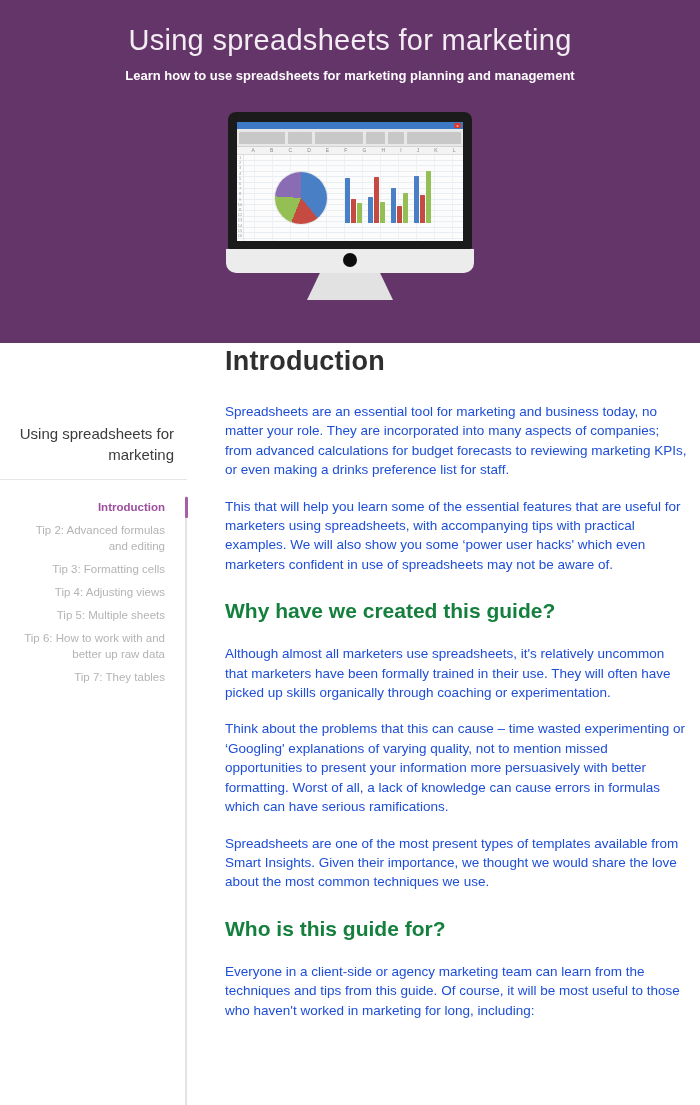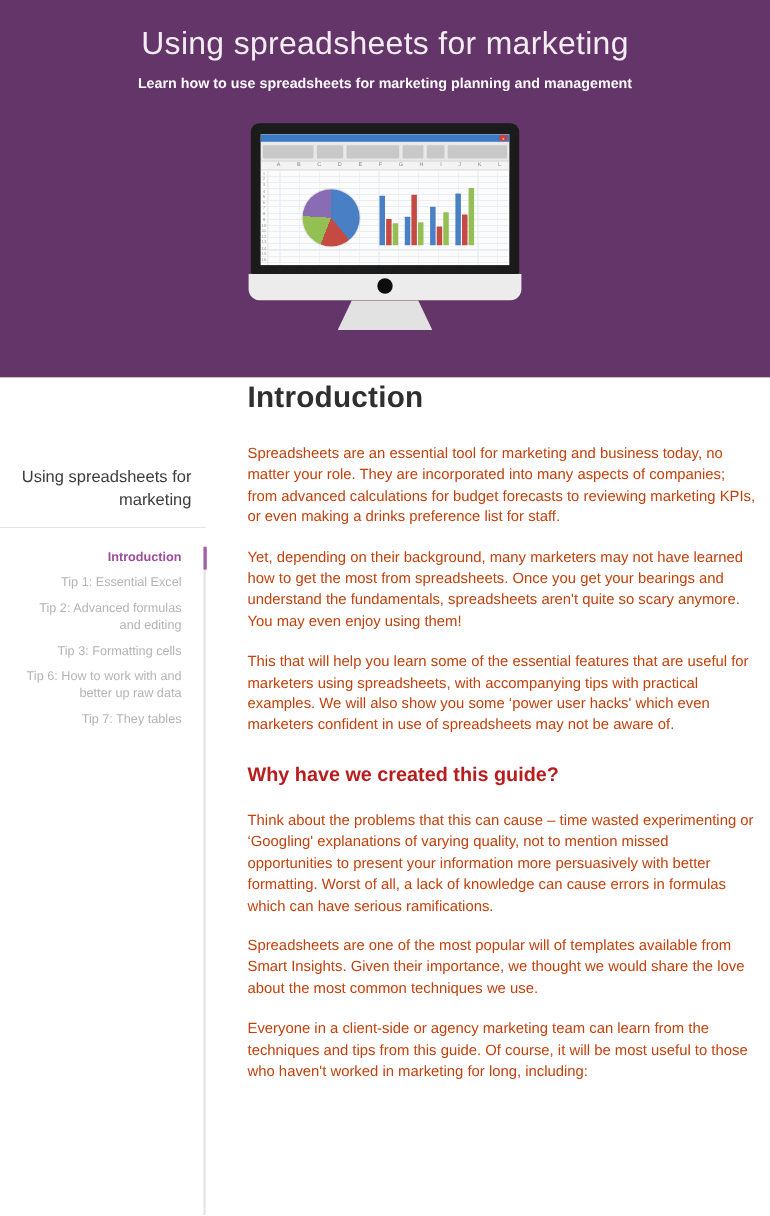--- a/index.html
+++ b/index.html
@@ -39,22 +39,22 @@
   .sidebar { width:187px; flex:none; display:flex; flex-direction:column; }
   .sidebar-title { font-size:15px; font-weight:500; color:#3c3c3c; text-align:right; line-height:1.42; padding:80px 13px 0 14px; }
   .sidebar-divider { border-bottom:1px solid #e6e6e6; margin-top:13px; }
   .toc { flex:1; margin-top:16px; border-right:2px solid #e4e4e4; }
   .toc a { position:relative; display:block; text-align:right; text-decoration:none; font-size:11.5px; line-height:16px; color:#b4b4b4; padding:3.5px 20px 3.5px 16px; }
   .toc a.active { color:#9c4d9c; font-weight:600; }
   .toc a.active::after { content:""; position:absolute; right:-2.5px; top:1px; bottom:1px; width:3px; background:#a55fa7; border-radius:1px; }
 
   .main { flex:1; padding:3px 12px 0 38px; }
   .article-heading { font-size:27px; font-weight:600; color:#2f2f2f; letter-spacing:.2px; margin-bottom:25px; }
-  .main p { font-size:13.5px; line-height:19.4px; color:#c2410c; margin-bottom:17px; }
-  .main h2 { font-size:18px; font-weight:600; color:#b91c1c; margin-top:25px; margin-bottom:21px; }
+  .main p { font-size:13.5px; line-height:19.4px; color:#1d4ed8; margin-bottom:17px; }
+  .main h2 { font-size:21px; font-weight:600; color:#15803d; margin-top:25px; margin-bottom:21px; }
 </style>
 </head>
 <body>
 
 <div class="page">
 
   <header class="hero">
     <h1 class="hero-title">Using spreadsheets for marketing</h1>
     <p class="hero-subtitle">Learn how to use spreadsheets for marketing planning and management</p>
 
@@ -138,36 +138,38 @@
     </div>
   </header>
 
   <div class="content">
 
     <aside class="sidebar">
       <h2 class="sidebar-title">Using spreadsheets for marketing</h2>
       <div class="sidebar-divider"></div>
       <nav class="toc">
         <a href="#" class="active">Introduction</a>
-        <a href="#">Tip 1: Essential Excel</a>
         <a href="#">Tip 2: Advanced formulas and editing</a>
         <a href="#">Tip 3: Formatting cells</a>
+        <a href="#">Tip 4: Adjusting views</a>
+        <a href="#">Tip 5: Multiple sheets</a>
         <a href="#">Tip 6: How to work with and better up raw data</a>
         <a href="#">Tip 7: They tables</a>
       </nav>
     </aside>
 
     <main class="main">
       <h1 class="article-heading">Introduction</h1>
 
       <p>Spreadsheets are an essential tool for marketing and business today, no matter your role. They are incorporated into many aspects of companies; from advanced calculations for budget forecasts to reviewing marketing KPIs, or even making a drinks preference list for staff.</p>
-      <p>Yet, depending on their background, many marketers may not have learned how to get the most from spreadsheets. Once you get your bearings and understand the fundamentals, spreadsheets aren't quite so scary anymore. You may even enjoy using them!</p>
       <p>This that will help you learn some of the essential features that are useful for marketers using spreadsheets, with accompanying tips with practical examples. We will also show you some ‘power user hacks' which even marketers confident in use of spreadsheets may not be aware of.</p>
 
       <h2>Why have we created this guide?</h2>
+      <p>Although almost all marketers use spreadsheets, it's relatively uncommon that marketers have been formally trained in their use. They will often have picked up skills organically through coaching or experimentation.</p>
       <p>Think about the problems that this can cause – time wasted experimenting or ‘Googling' explanations of varying quality, not to mention missed opportunities to present your information more persuasively with better formatting. Worst of all, a lack of knowledge can cause errors in formulas which can have serious ramifications.</p>
-      <p>Spreadsheets are one of the most popular will of templates available from Smart Insights. Given their importance, we thought we would share the love about the most common techniques we use.</p>
+      <p>Spreadsheets are one of the most present types of templates available from Smart Insights. Given their importance, we thought we would share the love about the most common techniques we use.</p>
 
+      <h2>Who is this guide for?</h2>
       <p>Everyone in a client-side or agency marketing team can learn from the techniques and tips from this guide. Of course, it will be most useful to those who haven't worked in marketing for long, including:</p>
 
     </main>
   </div>
 </div>
 
 </body></html>

